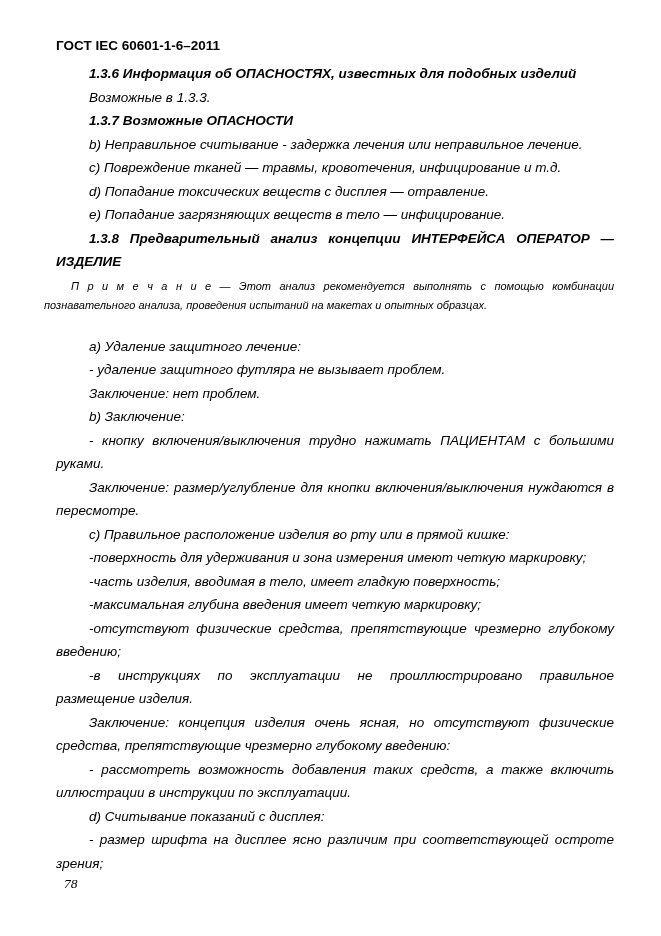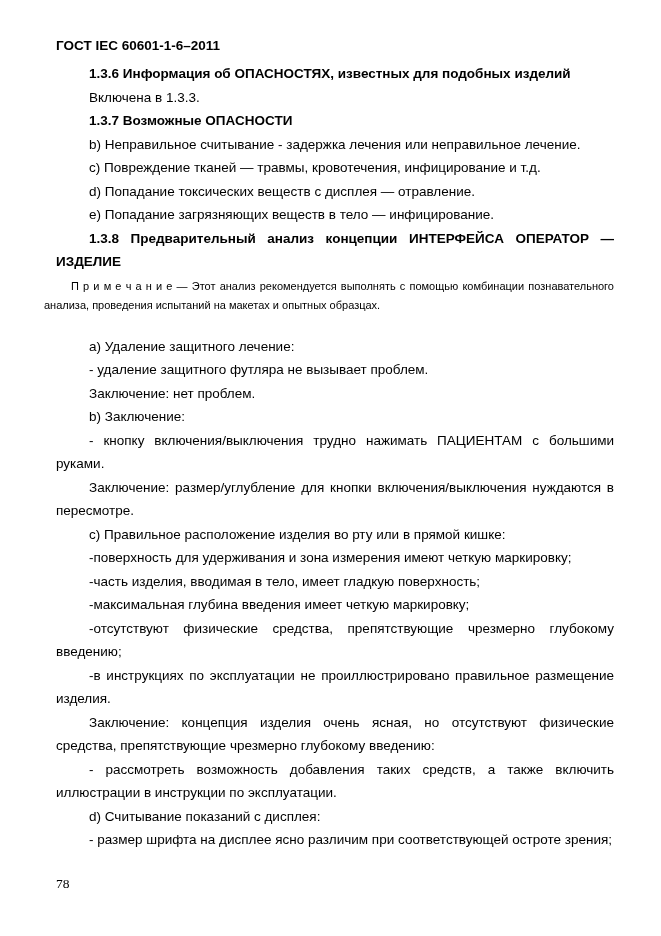--- a/index.html
+++ b/index.html
@@ -29,47 +29,49 @@
     left: 56px;
     top: 62px;
     width: 558px;
   }
   .content p {
     margin: 0;
     font-size: 13.5px;
     line-height: 23.5px;
     text-align: justify;
     text-indent: 33px;
+    font-style: italic;
   }
   .content p.heading {
     font-weight: bold;
   }
   .content p.note {
     font-size: 11px;
     line-height: 19px;
     margin: 3px 0 20px -12px;
     text-indent: 27px;
   }
   .page-number {
     position: absolute;
-    left: 56px;
+    left: 64px;
     top: 876px;
     font-family: "Liberation Serif", serif;
     font-size: 13.5px;
+    font-style: italic;
   }
 </style>
 </head>
 <body>
 
 <div class="page">
   <div class="doc-header">ГОСТ IEC 60601-1-6–2011</div>
 
   <div class="content">
       <p class="heading">1.3.6 Информация об ОПАСНОСТЯХ, известных для подобных изделий</p>
-      <p class="body">Включена в 1.3.3.</p>
+      <p class="body">Возможные в 1.3.3.</p>
       <p class="heading">1.3.7 Возможные ОПАСНОСТИ</p>
       <p class="body">b) Неправильное считывание - задержка лечения или неправильное лечение.</p>
       <p class="body">c) Повреждение тканей — травмы, кровотечения, инфицирование и т.д.</p>
       <p class="body">d) Попадание токсических веществ с дисплея — отравление.</p>
       <p class="body">e) Попадание загрязняющих веществ в тело — инфицирование.</p>
       <p class="heading">1.3.8 Предварительный анализ концепции ИНТЕРФЕЙСА ОПЕРАТОР — ИЗДЕЛИЕ</p>
       <p class="note">П р и м е ч а н и е — Этот анализ рекомендуется выполнять с помощью комбинации познавательного анализа, проведения испытаний на макетах и опытных образцах.</p>
       <p class="body">a) Удаление защитного лечение:</p>
       <p class="body">- удаление защитного футляра не вызывает проблем.</p>
       <p class="body">Заключение: нет проблем.</p>

